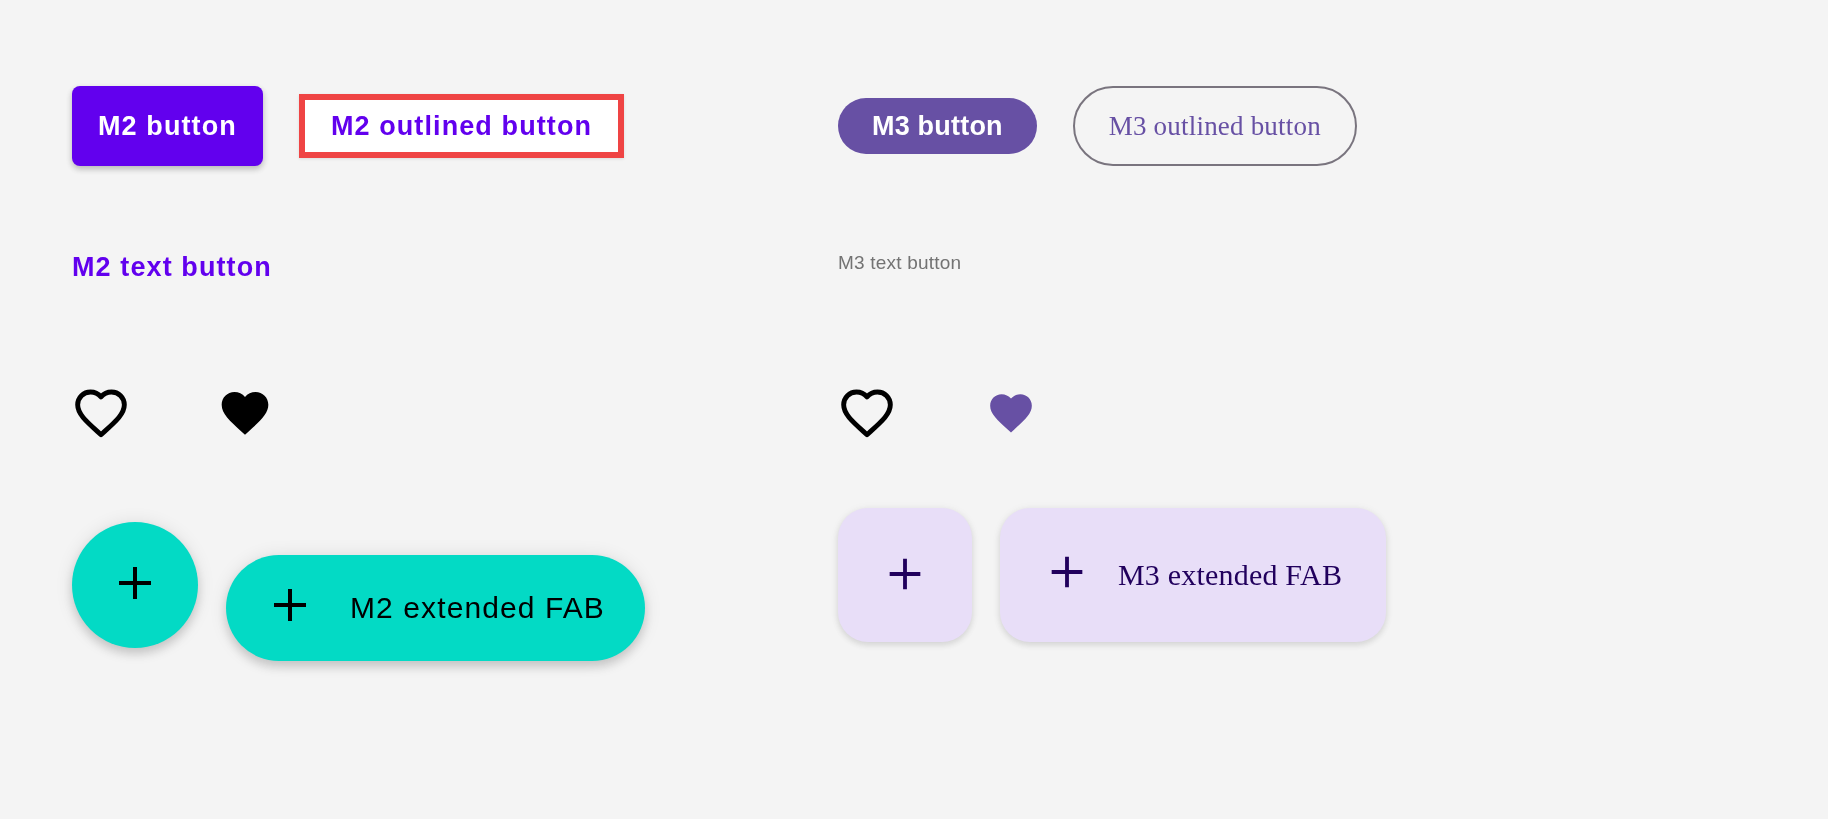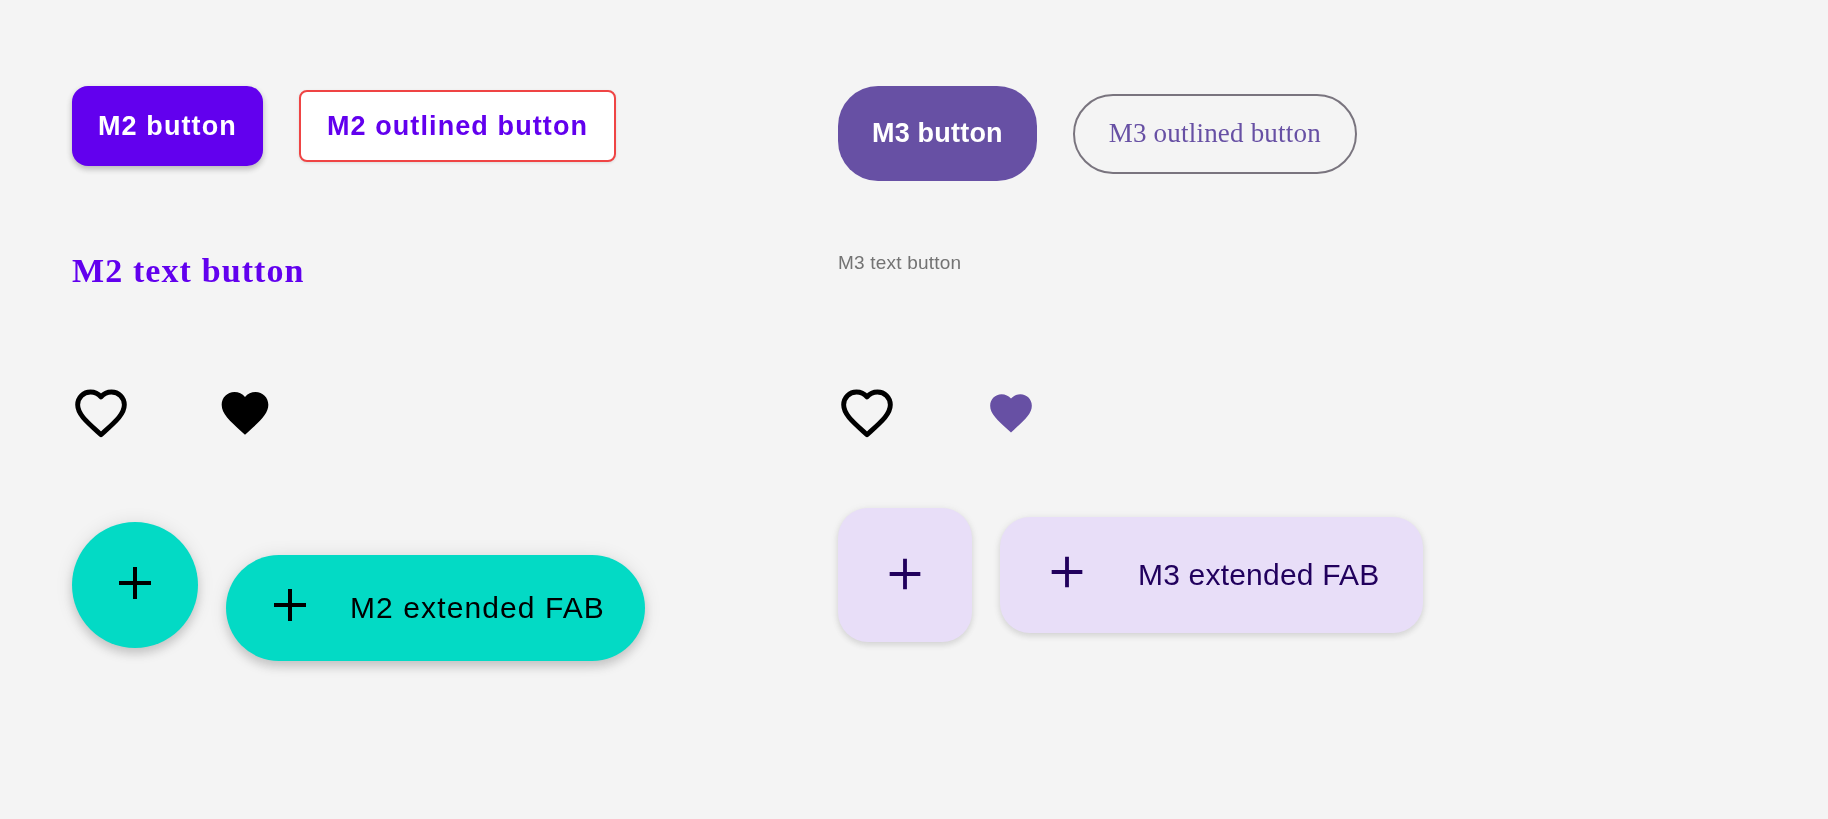--- a/index.html
+++ b/index.html
@@ -44,55 +44,55 @@
   .m2-filled {
     box-sizing: border-box;
     height: 80px;
     padding: 1px 26px;
     display: flex;
     align-items: center;
     justify-content: center;
     background: #6200ee;
     color: #ffffff;
     border: none;
-    border-radius: 16px;
+    border-radius: 8px;
     font-family: "Liberation Sans", sans-serif;
     font-size: 27px;
     font-weight: bold;
     letter-spacing: 1.1px;
     box-shadow: 0 3px 6px rgba(0,0,0,0.16), 0 3px 6px rgba(0,0,0,0.10);
     cursor: pointer;
     white-space: nowrap;
   }
 
   
   .m2-outlined {
     box-sizing: border-box;
-    height: 72px;
+    height: 64px;
     padding: 0 26px;
     display: flex;
     align-items: center;
     justify-content: center;
     background: #ffffff;
     color: #6200ee;
-    border: 2px solid #ef4444;
-    border-radius: 8px;
+    border: 6px solid #ef4444;
+    border-radius: 0;
     font-family: "Liberation Sans", sans-serif;
     font-size: 27px;
     font-weight: bold;
     letter-spacing: 1.1px;
     box-shadow: 0 1px 3px rgba(0,0,0,0.10);
     cursor: pointer;
     white-space: nowrap;
   }
 
   
   .m3-filled {
     box-sizing: border-box;
-    height: 95px;
+    height: 56px;
     padding: 0 34px;
     display: flex;
     align-items: center;
     justify-content: center;
     background: #6750a4;
     color: #ffffff;
     border: none;
     border-radius: 40px;
     font-family: "Liberation Sans", sans-serif;
     font-size: 27px;
@@ -121,22 +121,22 @@
     cursor: pointer;
     white-space: nowrap;
   }
 
   
   .m2-text {
     background: none;
     border: none;
     padding: 0;
     color: #6200ee;
-    font-family: Liberation Serif, serif;
-    font-size: 34px;
+    font-family: Liberation Sans, sans-serif;
+    font-size: 27px;
     font-weight: bold;
     letter-spacing: 1.1px;
     cursor: pointer;
     white-space: nowrap;
   }
   .m3-text {
     background: none;
     border: none;
     padding: 0;
     color: #737373;
@@ -204,30 +204,30 @@
     background: #e8def8;
     color: #21005d;
     display: flex;
     align-items: center;
     justify-content: center;
     box-shadow: 0 3px 6px rgba(0,0,0,0.10), 0 1px 10px rgba(0,0,0,0.06);
     cursor: pointer;
   }
   .m3-fab-ext {
     box-sizing: border-box;
-    height: 116px;
+    height: 134px;
     padding: 0 44px;
     border: none;
     border-radius: 30px;
     background: #e8def8;
     color: #21005d;
     display: flex;
     align-items: center;
-    gap: 48px;
-    font-family: Liberation Sans, sans-serif;
+    gap: 28px;
+    font-family: Liberation Serif, serif;
     font-size: 30px;
     font-weight: normal;
     letter-spacing: 0.2px;
     box-shadow: 0 3px 6px rgba(0,0,0,0.10), 0 1px 10px rgba(0,0,0,0.06);
     cursor: pointer;
     white-space: nowrap;
   }
   .plus { display: block; }
 </style>
 </head>

